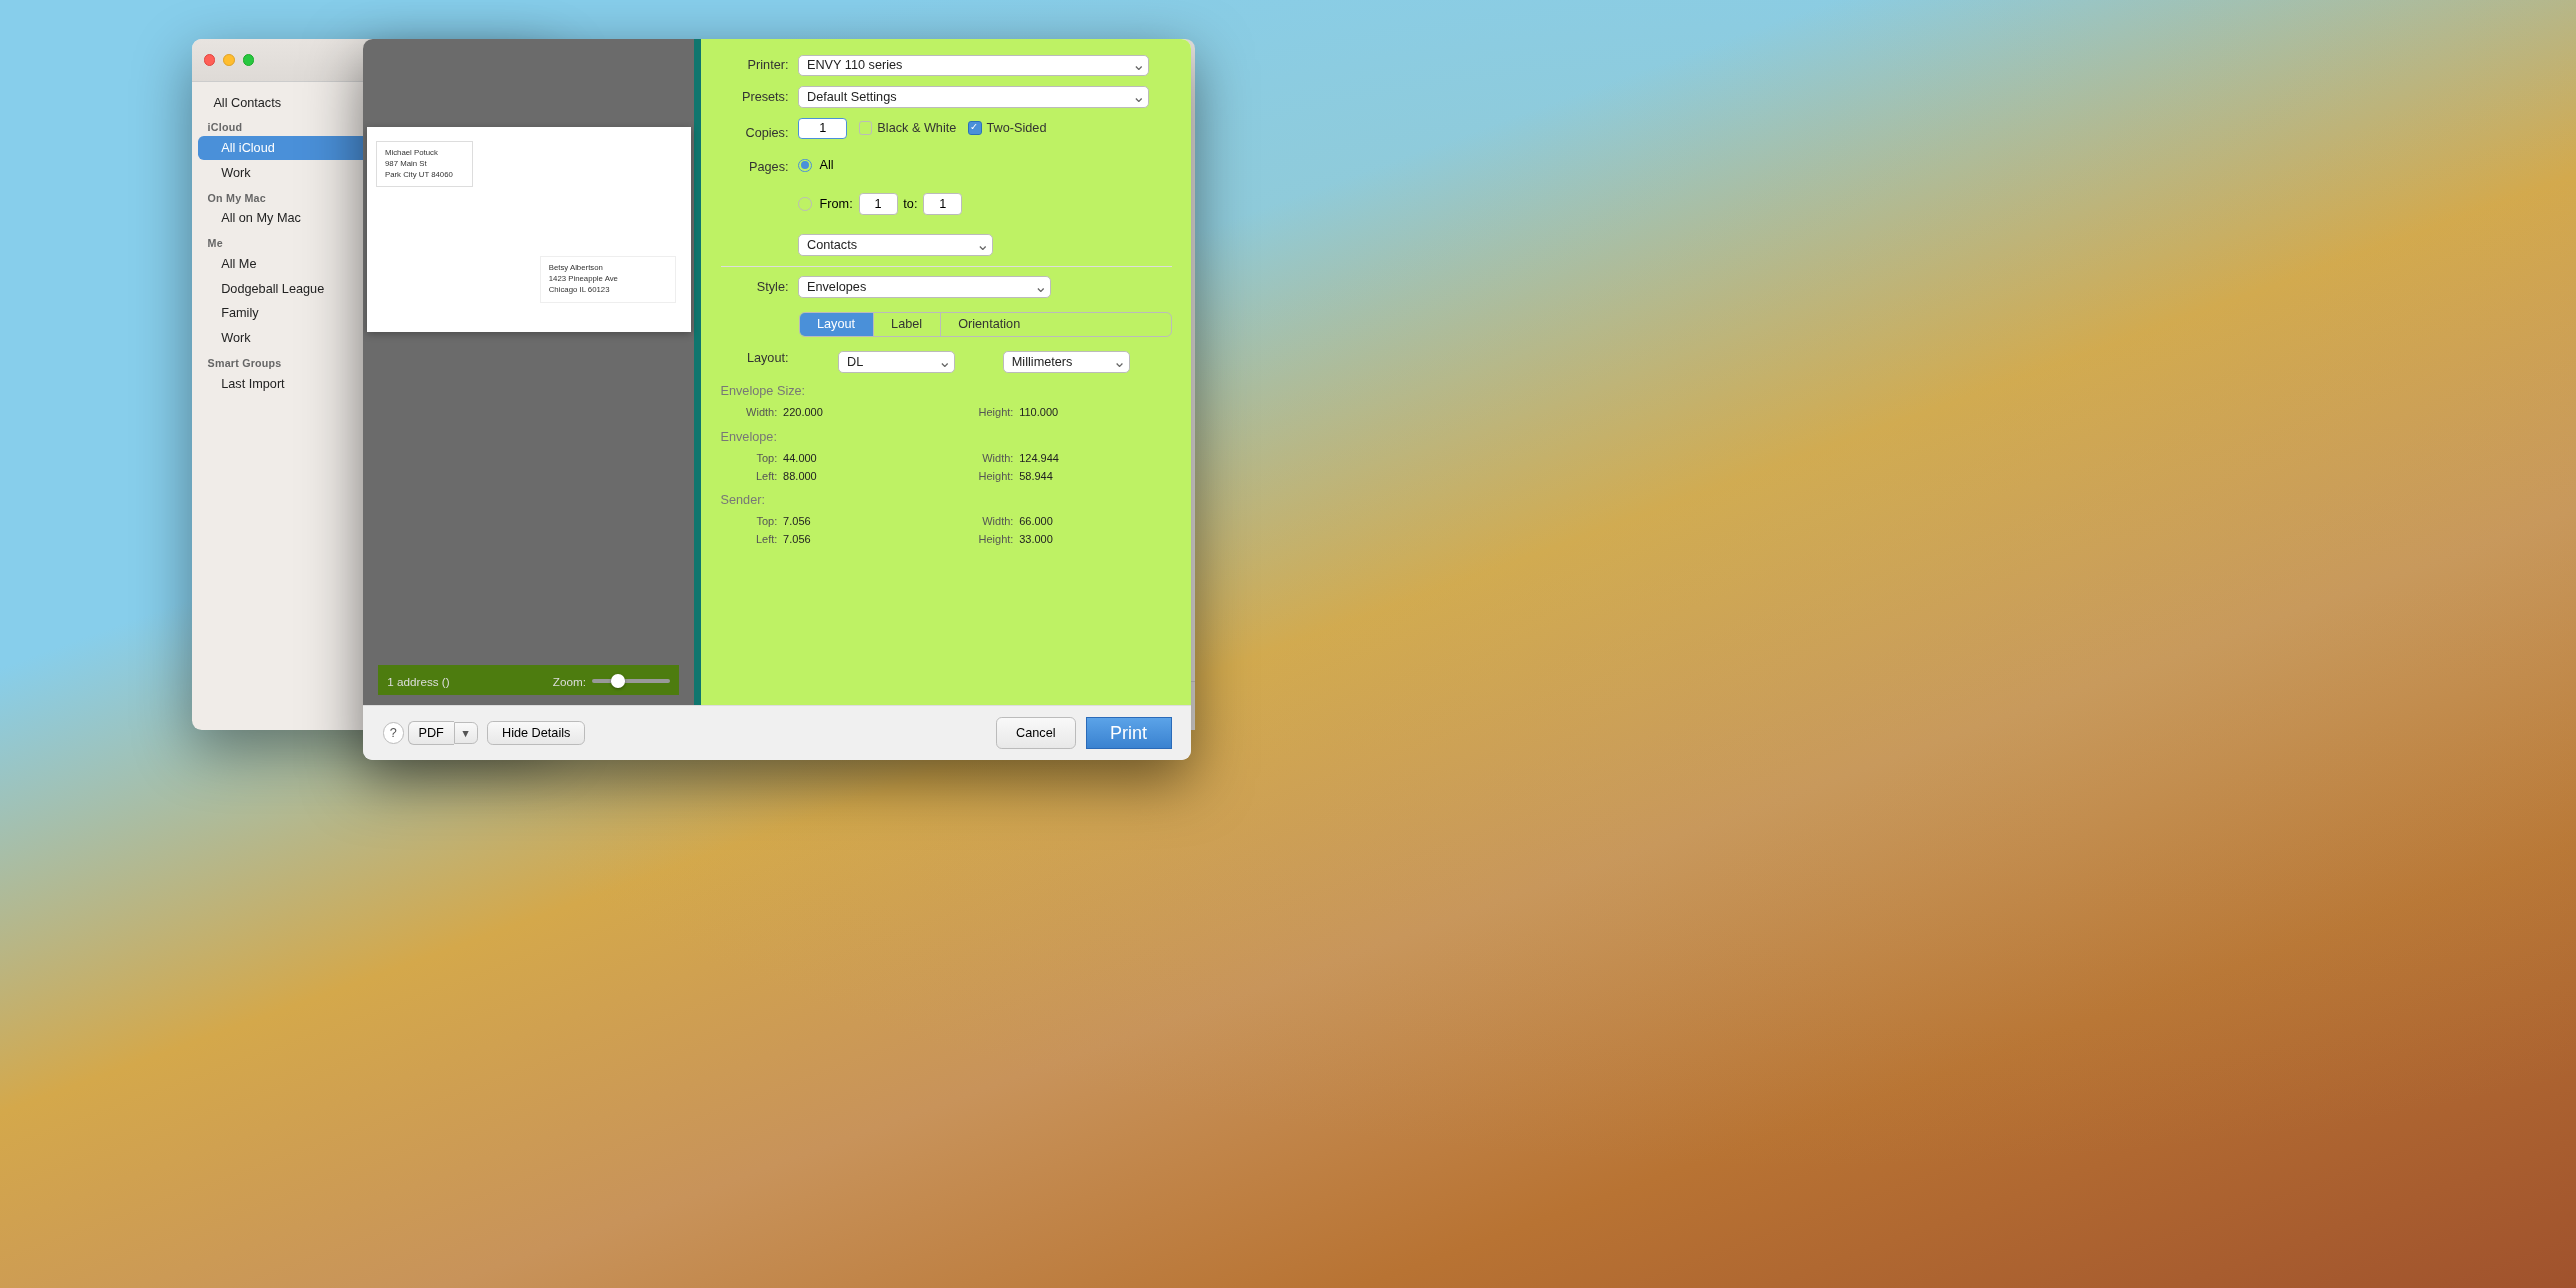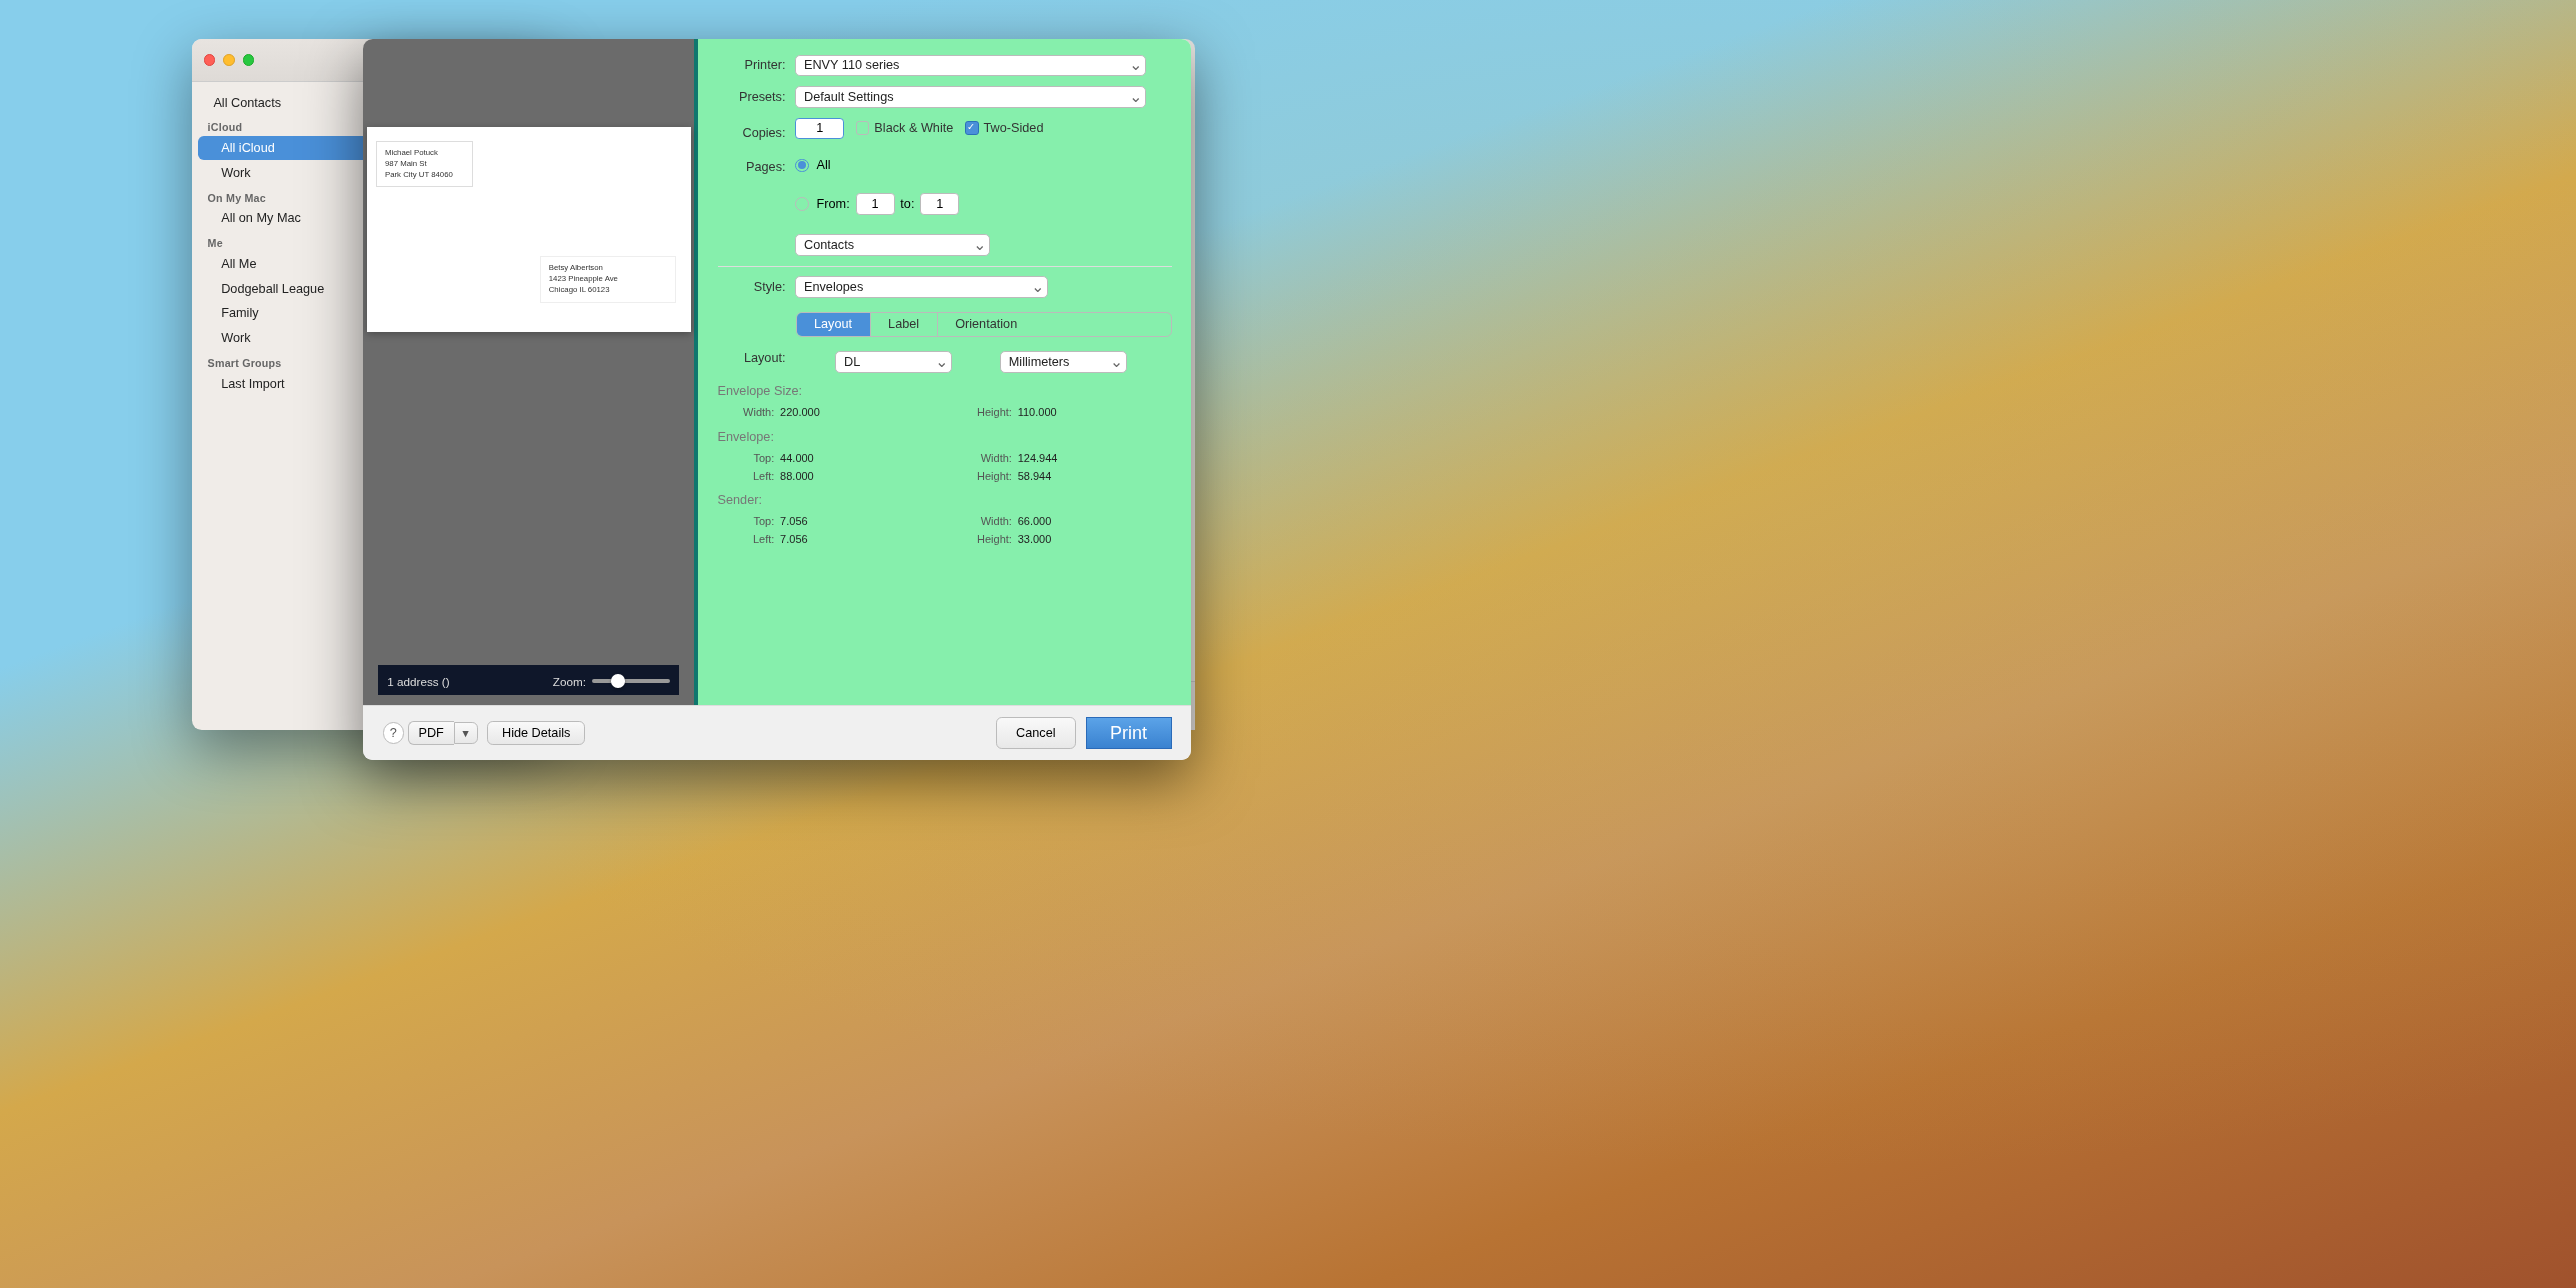--- a/index.html
+++ b/index.html
@@ -161,21 +161,21 @@
       right: 14.6px;
       padding: 5.8px 7.8px;
       font-size: 7.8px;
       color: #333;
       line-height: 1.4;
       width: 136px;
       border: 1px solid #eee;
     }
 
     .preview-footer {
-      background: #0f172a;
+      background: #4d7c0f;
       padding: 9.7px 9.7px 7.8px;
       display: flex;
       align-items: center;
       justify-content: space-between;
       width: 100%;
       color: #ddd;
       font-size: 11.7px;
     }
 
     .zoom-slider-container {
@@ -201,24 +201,24 @@
       position: absolute;
       top: -4.9px;
       left: 19.5px;
       box-shadow: 0 1px 2.9px rgba(0,0,0,0.4);
       cursor: pointer;
     }
 
     
     .settings-panel {
       flex: 1;
-      background: #86efac;
+      background: #bef264;
       padding: 15.6px 19.5px;
       overflow-y: auto;
-      border-left: 4px solid #0f766e;
+      border-left: 7px solid #0f766e;
     }
 
     .form-row {
       display: flex;
       align-items: center;
       margin-bottom: 9.7px;
     }
 
     .form-label {
       font-size: 12.7px;

